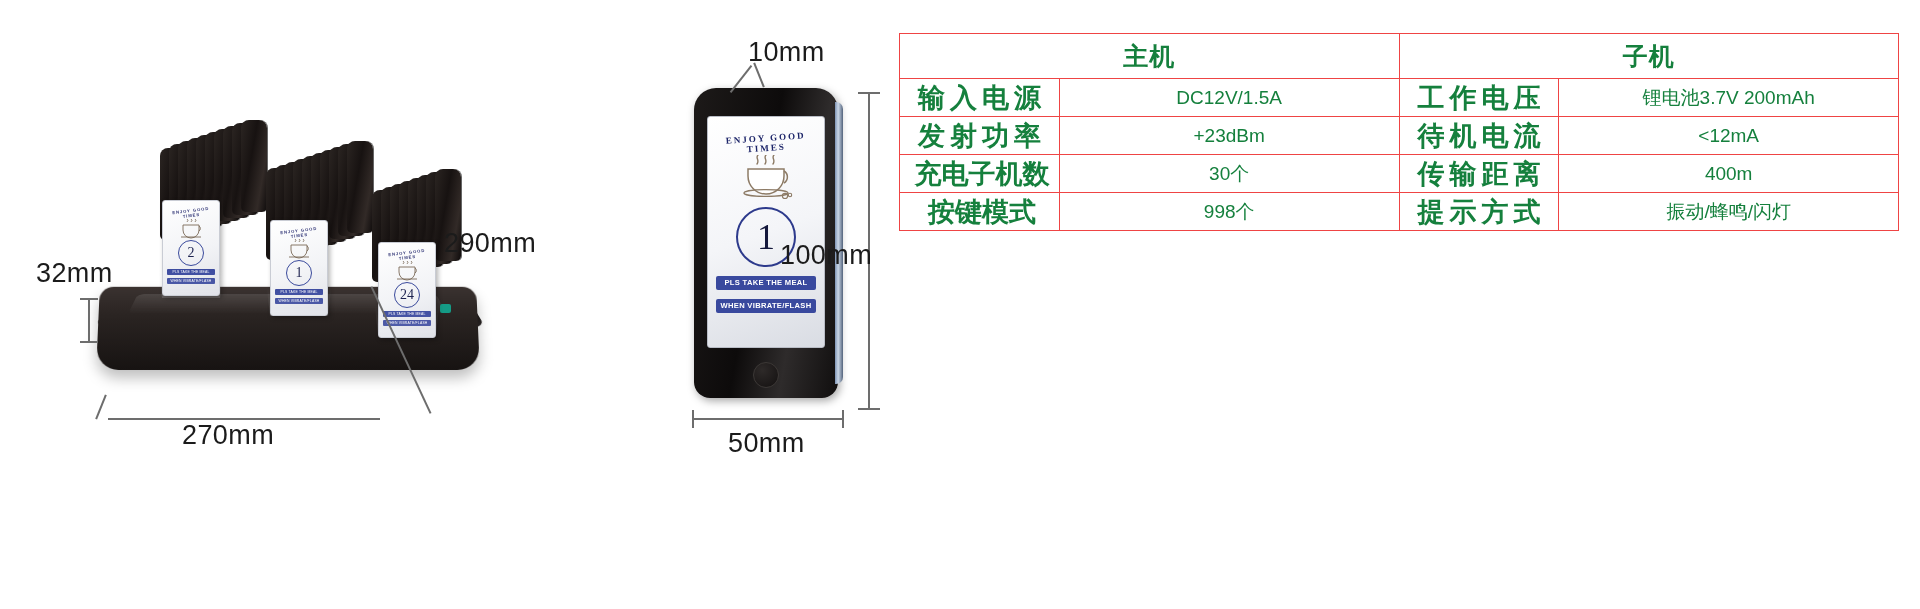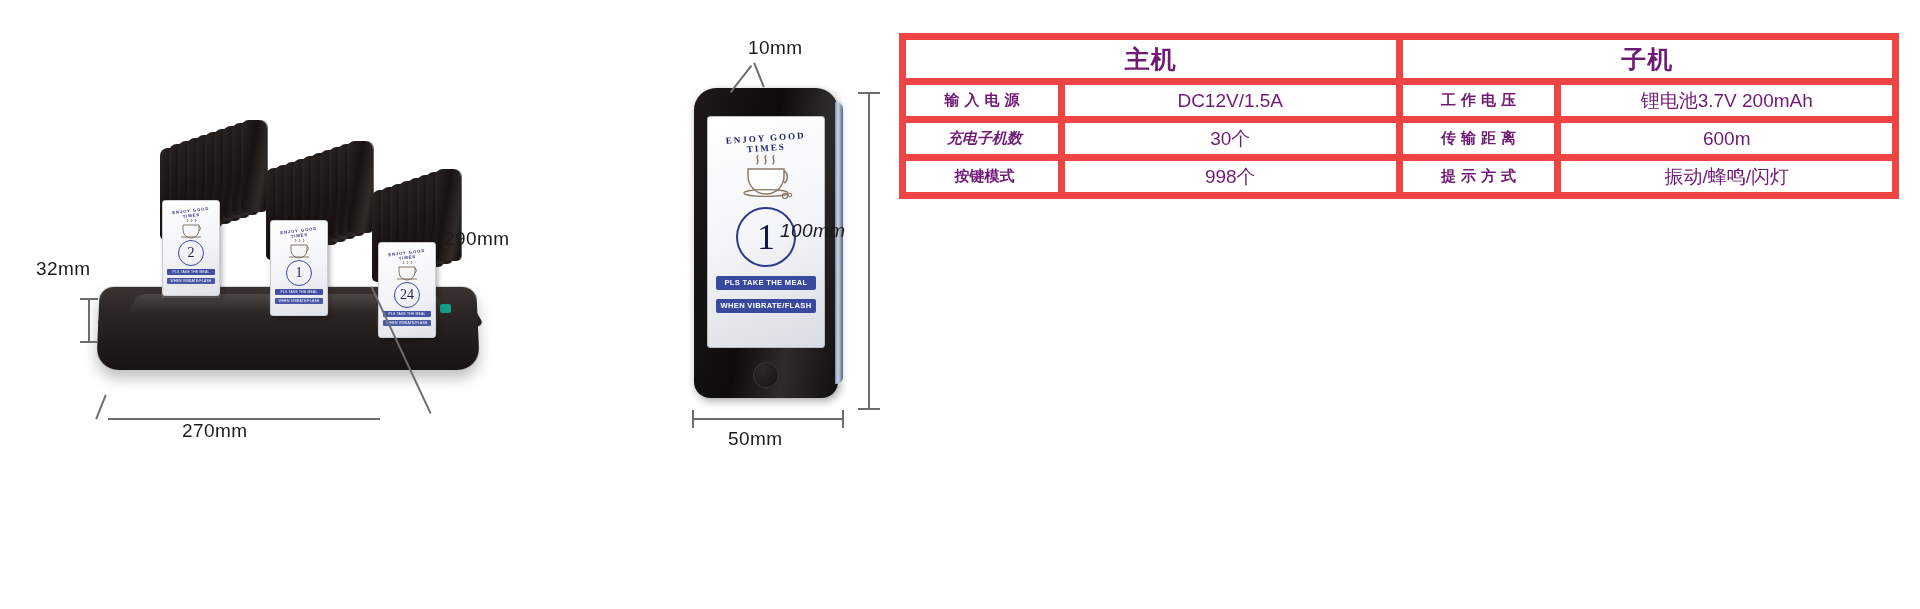--- a/index.html
+++ b/index.html
@@ -78,21 +78,21 @@
   }
   .reflection{
     position:absolute; width:58px; height:46px; opacity:.16;
     background:linear-gradient(180deg,#e8eaf0,rgba(255,255,255,0));
     transform: scaleY(-1) perspective(400px) rotateX(56deg);
     transform-origin:50% 0;
     filter: blur(.7px);
   }
 
   
-  .dim-text{ position:absolute; color:#1b1b1b; font-size:19px; letter-spacing:.4px; }
+  .dim-text{ position:absolute; color:#1b1b1b; font-size:27px; letter-spacing:.4px; }
   .dim-line{ position:absolute; background:#6d6d6d; }
   .tick{ position:absolute; background:#6d6d6d; }
 
   
   .pager-figure{ position:absolute; left:600px; top:0; width:300px; height:609px; }
   .pager-shell{
     position:absolute; left:94px; top:88px; width:144px; height:310px;
     background:linear-gradient(100deg,#1d1a19 0%, #0d0b0b 45%, #2e2b2b 70%, #100e0e 100%);
     border-radius:22px 22px 16px 16px;
     box-shadow:2px 3px 9px rgba(0,0,0,.35);
@@ -128,30 +128,30 @@
     border:1px solid #3c3836; background:radial-gradient(circle at 35% 30%, #2e2a29, #131010);
   }
 
   
   .spec-table{
     position:absolute; left:899px; top:33px;
     width:1000px; border-collapse:collapse;
     background:#fff;
   }
   .spec-table td, .spec-table th{
-    border:7px solid #ef4444;
+    border:1px solid #ef4444;
     height:38px; padding:0 6px;
-    font-size:19px; color:#701a75; text-align:center;
+    font-size:19px; color:#15803d; text-align:center;
     font-family:"Liberation Sans", "DejaVu Sans", sans-serif;
   }
   .spec-table .hdr{
     font-size:25px; font-weight:bold; height:45px; letter-spacing:1px;
   }
   .spec-table .lbl{
-    font-size:15px; font-weight:bold; width:160px;
+    font-size:27px; font-weight:bold; width:160px;
     letter-spacing:5px; text-indent:5px;
   }
   .spec-table .val{ width:340px; font-size:19px; }
 </style>
 </head>
 <body>
 
 <div id="root">
 
   <div class="dock-figure">
@@ -291,21 +291,21 @@
       <div class="pager-btn"></div>
     </div>
 
     <span class="dim-text" style="left:148px; top:37px;">10mm</span>
     <div class="dim-line" style="left:140px; top:62px; width:2px; height:34px; transform:rotate(38deg);"></div>
     <div class="dim-line" style="left:158px; top:62px; width:2px; height:26px; transform:rotate(-22deg);"></div>
 
     <div class="dim-line" style="left:268px; top:92px; width:2px; height:318px;"></div>
     <div class="tick" style="left:258px; top:92px; width:22px; height:2px;"></div>
     <div class="tick" style="left:258px; top:408px; width:22px; height:2px;"></div>
-    <span class="dim-text" style="left:180px; top:220px;font-style:italic;">100mm</span>
+    <span class="dim-text" style="left:180px; top:240px;">100mm</span>
 
     <div class="dim-line" style="left:92px; top:418px; width:152px; height:2px;"></div>
     <div class="tick" style="left:92px; top:410px; width:2px; height:18px;"></div>
     <div class="tick" style="left:242px; top:410px; width:2px; height:18px;"></div>
     <span class="dim-text" style="left:128px; top:428px;">50mm</span>
   </div>
 
   <table class="spec-table">
     <thead>
       <tr>
@@ -314,24 +314,30 @@
       </tr>
     </thead>
     <tbody>
       <tr>
         <td class="lbl">输入电源</td>
         <td class="val">DC12V/1.5A</td>
         <td class="lbl">工作电压</td>
         <td class="val">锂电池3.7V 200mAh</td>
       </tr>
       <tr>
-        <td class="lbl" style="letter-spacing:0px;font-style:italic;">充电子机数</td>
+        <td class="lbl">发射功率</td>
+        <td class="val">+23dBm</td>
+        <td class="lbl">待机电流</td>
+        <td class="val">&lt;12mA</td>
+      </tr>
+      <tr>
+        <td class="lbl" style="letter-spacing:0px;">充电子机数</td>
         <td class="val">30个</td>
         <td class="lbl">传输距离</td>
-        <td class="val">600m</td>
+        <td class="val">400m</td>
       </tr>
       <tr>
         <td class="lbl" style="letter-spacing:0px;">按键模式</td>
         <td class="val">998个</td>
         <td class="lbl">提示方式</td>
         <td class="val">振动/蜂鸣/闪灯</td>
       </tr>
     </tbody>
   </table>
 

